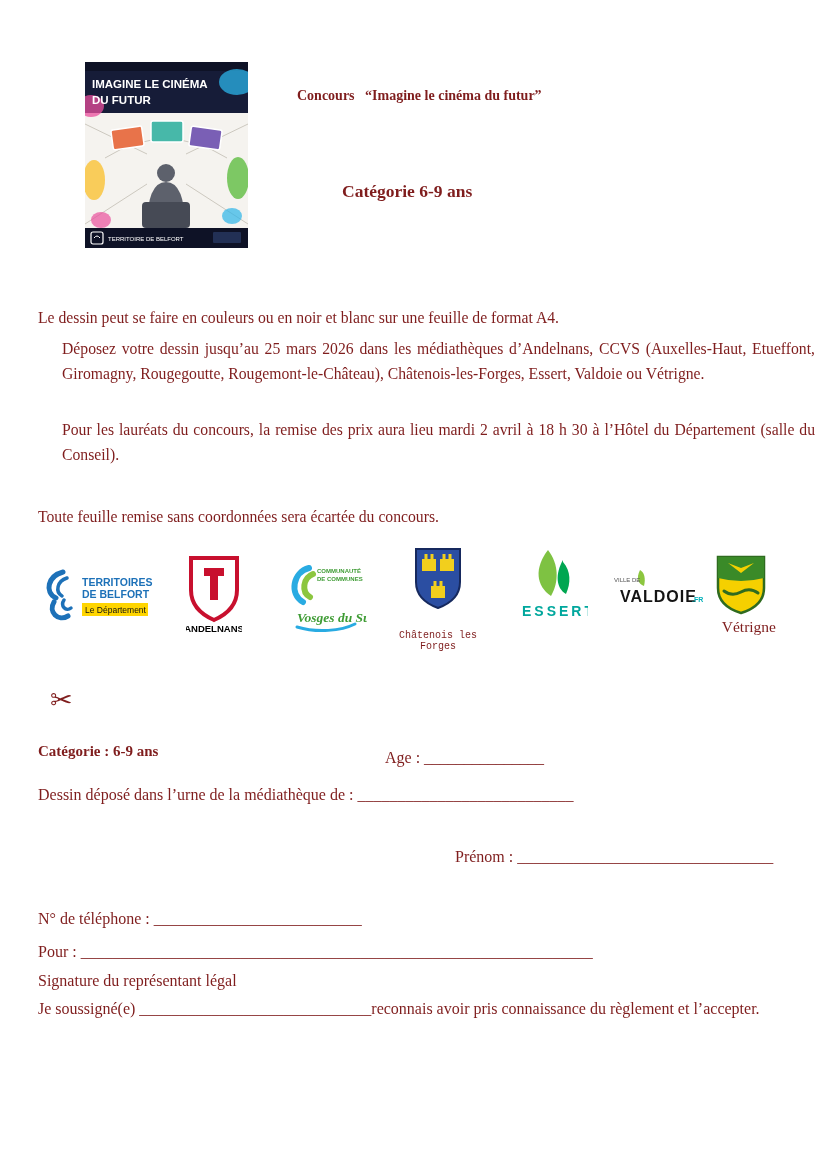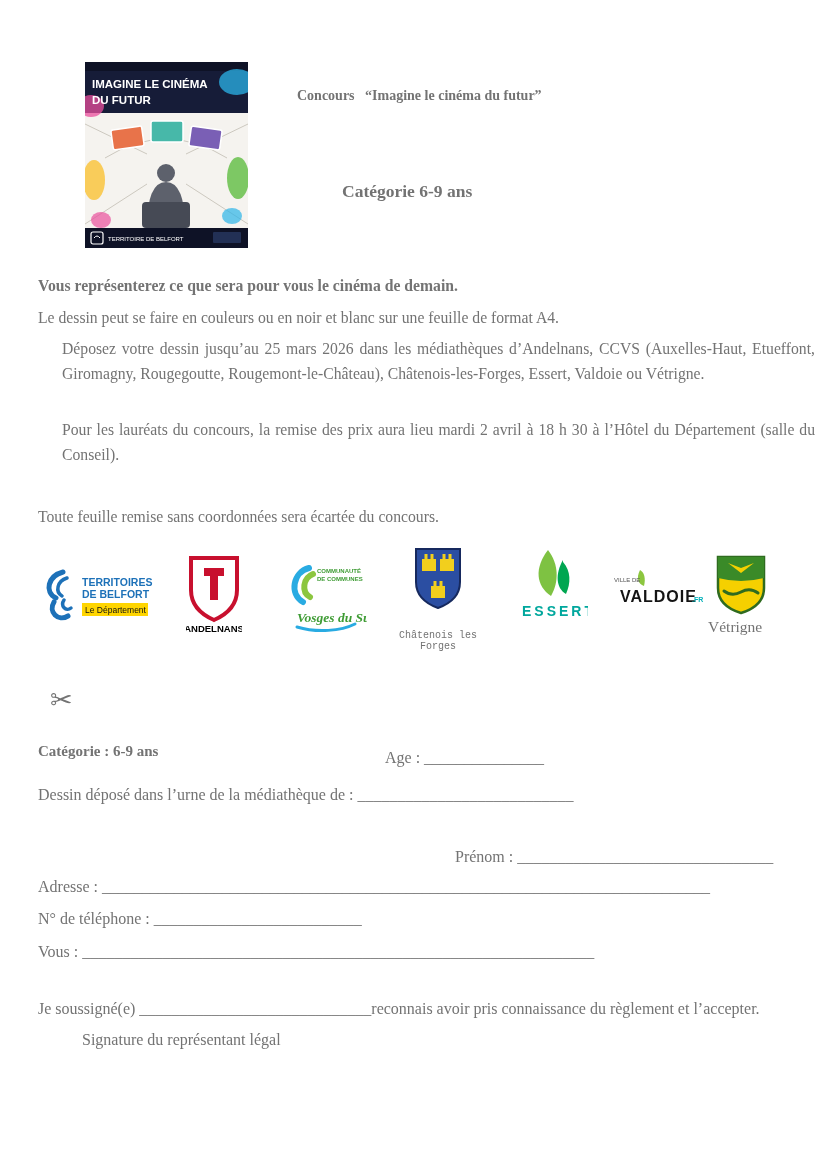--- a/index.html
+++ b/index.html
@@ -1,29 +1,29 @@
 <!DOCTYPE html>
 <html><head>
 <meta charset="utf-8">
 <style>
   html,body{margin:0;padding:0;background:#ffffff;}
   .page{
     position:relative;width:827px;height:1169px;background:#fff;
-    font-family:"Liberation Serif",serif;color:#737373;overflow:hidden;
+    font-family:"Liberation Serif",serif;color:#7f1d1d;overflow:hidden;
   }
   .abs{position:absolute;}
   .doc-title{left:297px;top:88px;font-size:14px;font-weight:bold;white-space:pre-wrap;}
   .doc-category{left:297px;top:181px;font-size:17.5px;font-weight:bold;margin-left:45px;}
   .para{left:38px;width:753px;font-size:15.7px;line-height:25px;}
   .bold{font-weight:bold;}
   .justify{text-align:justify;margin-left:24px;}
   .form-line{font-size:16px;white-space:pre;}
   .form-category{left:38px;top:743px;font-size:15px;font-weight:bold;}
   .caption-small{font-size:10px;text-align:center;font-family:Liberation Mono, monospace;}
-  .caption-large{font-size:15.5px;text-align:left;}
+  .caption-large{font-size:15.5px;text-align:right;}
   .scissors{left:50px;top:684px;font-size:27px;font-family:"DejaVu Sans",sans-serif;}
   svg text{font-family:"Liberation Sans",sans-serif;}
   svg .serif-t{font-family:"Liberation Serif",serif;}
 </style>
 </head>
 <body>
 
 <div class="page">
 
   <svg class="abs" style="left:85px;top:62px;" width="163" height="186" viewBox="0 0 163 186">
@@ -62,21 +62,20 @@
     <rect x="0" y="166" width="163" height="20" fill="#0e1226"></rect>
     <rect x="6" y="170" width="12" height="12" rx="2" fill="none" stroke="#ffffff" stroke-width="1.2"></rect>
     <path d="M9 176 q3 -4 6 0" stroke="#ffffff" stroke-width="1" fill="none"></path>
     <text x="23" y="179" fill="#ffffff" font-size="6">TERRITOIRE DE BELFORT</text>
     <rect x="128" y="170" width="28" height="11" rx="1" fill="#223055"></rect>
   </svg>
 
   <div class="abs doc-title">Concours   “Imagine le cinéma du futur”</div>
   <div class="abs doc-category">Catégorie 6-9 ans</div>
 
-  <div class="abs para bold" style="top:273px">Vous représenterez ce que sera pour vous le cinéma de demain.</div>
   <div class="abs para" style="top:305px">Le dessin peut se faire en couleurs ou en noir et blanc sur une feuille de format A4.</div>
   <div class="abs para justify" style="top:336px">Déposez votre dessin jusqu’au 25 mars 2026 dans les médiathèques d’Andelnans, CCVS (Auxelles-Haut, Etueffont, Giromagny, Rougegoutte, Rougemont-le-Château), Châtenois-les-Forges, Essert, Valdoie ou Vétrigne.</div>
   <div class="abs para justify" style="top:417px">Pour les lauréats du concours, la remise des prix aura lieu mardi 2 avril à 18 h 30 à l’Hôtel du Département (salle du Conseil).</div>
   <div class="abs para" style="top:504px">Toute feuille remise sans coordonnées sera écartée du concours.</div>
 
   <div>
 
     <svg class="abs" style="left:42px;top:566px;" width="112" height="58" viewBox="0 0 112 58">
       <g stroke="#1d71b8" fill="none" stroke-linecap="round">
         <path d="M21 6 C6 10 2 26 14 32" stroke-width="5"></path>
@@ -142,20 +141,19 @@
 
   <div class="abs scissors">✂</div>
 
   <div class="abs form-category">Catégorie : 6-9 ans</div>
   <div class="abs form-line" style="left:385px;top:749px;">Age : _______________</div>
 
   <div class="abs form-line" style="left:38px;top:786px;">Dessin déposé dans l’urne de la médiathèque de : ___________________________</div>
 
   <div class="abs form-line" style="left:455px;top:848px;">Prénom : ________________________________</div>
 
-  <div class="abs form-line" style="left:38px;top:878px;">Adresse : ____________________________________________________________________________</div>
   <div class="abs form-line" style="left:38px;top:910px;">N° de téléphone : __________________________</div>
-  <div class="abs form-line" style="left:38px;top:943px;">Vous : ________________________________________________________________</div>
+  <div class="abs form-line" style="left:38px;top:943px;">Pour : ________________________________________________________________</div>
 
   <div class="abs form-line" style="left:38px;top:1000px;">Je soussigné(e) _____________________________reconnais avoir pris connaissance du règlement et l’accepter.</div>
-  <div class="abs form-line" style="left:38px;top:1031px;margin-left:44px;">Signature du représentant légal</div>
+  <div class="abs form-line" style="left:38px;top:972px;">Signature du représentant légal</div>
 
 </div>
 
 </body></html>

